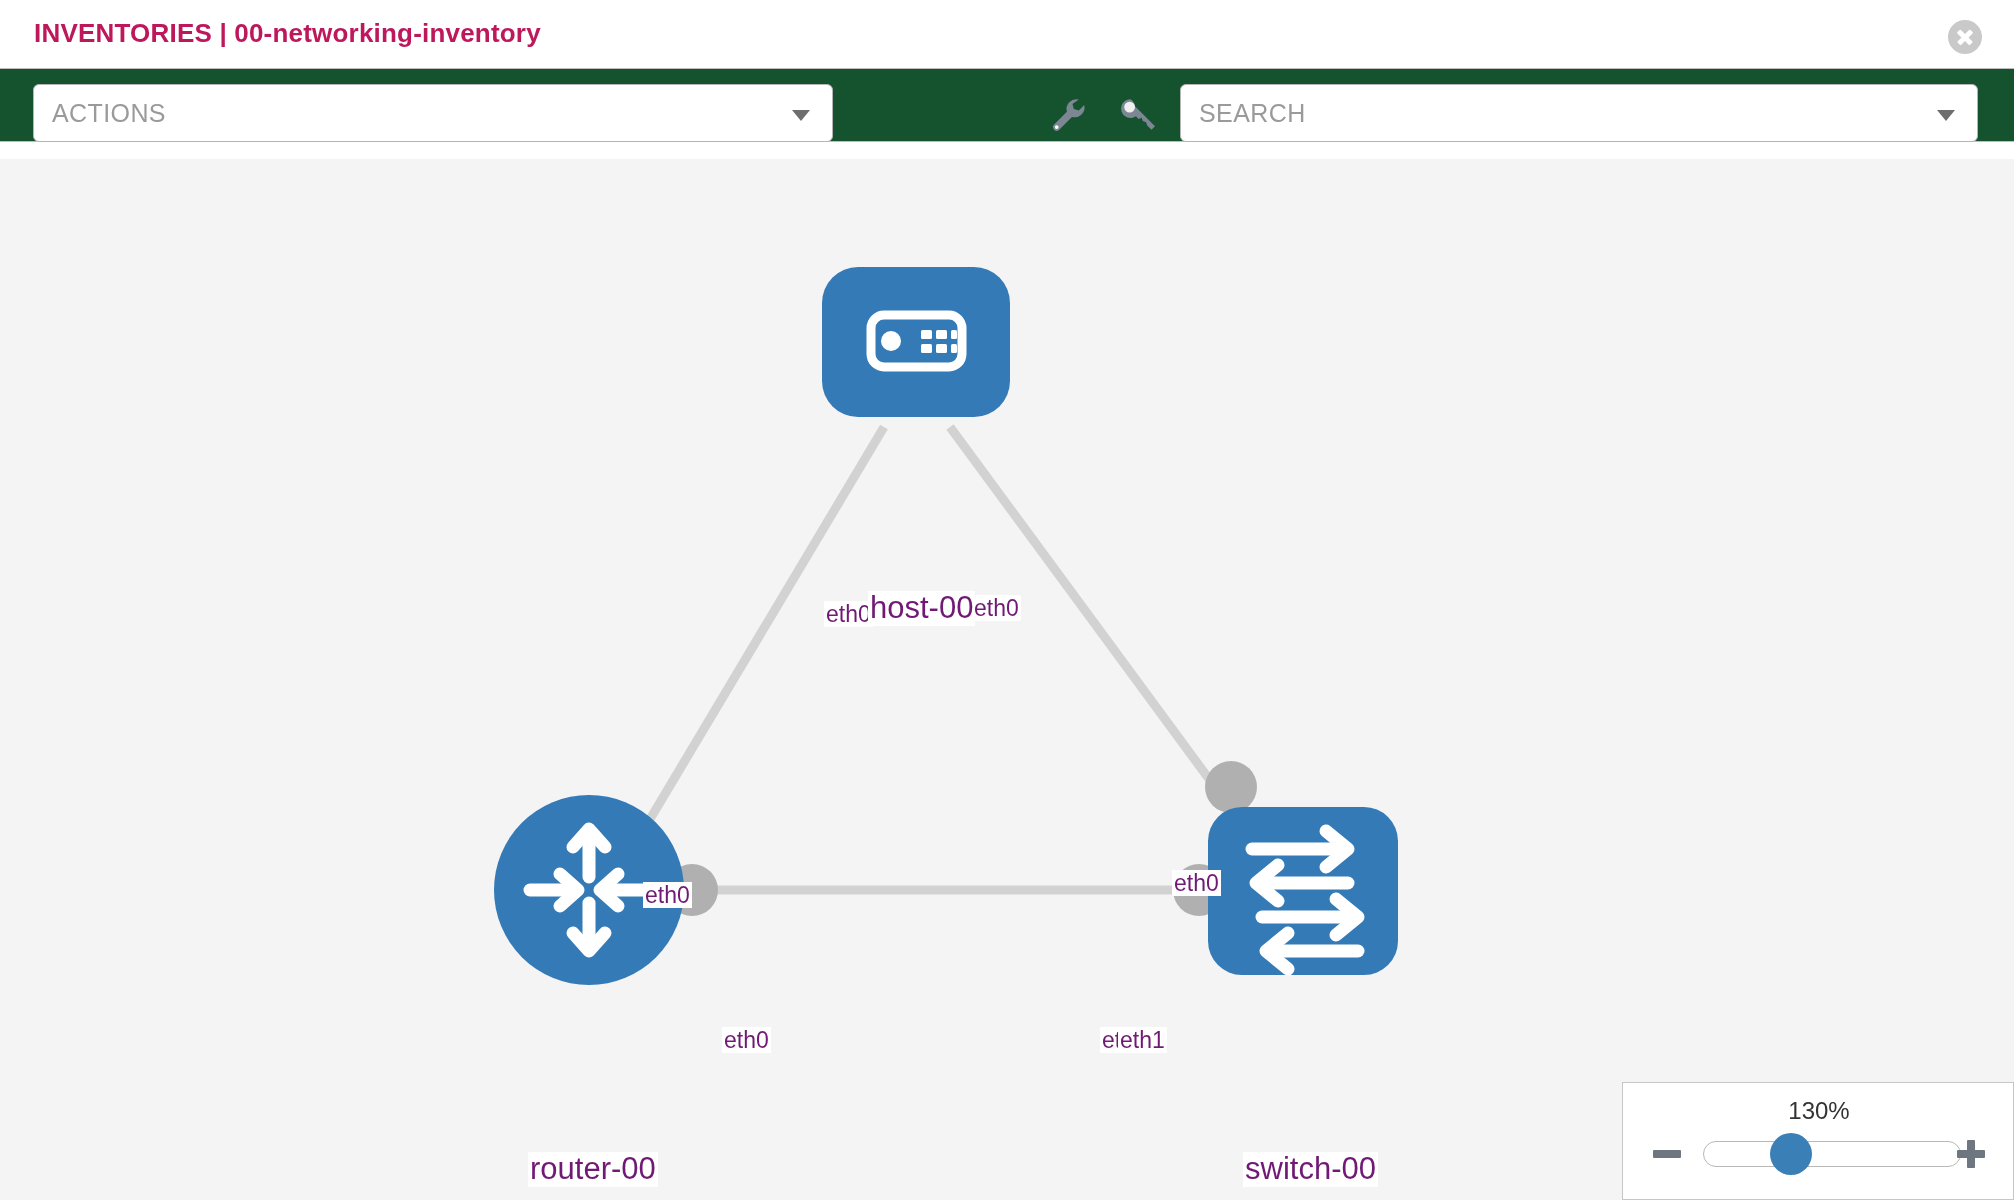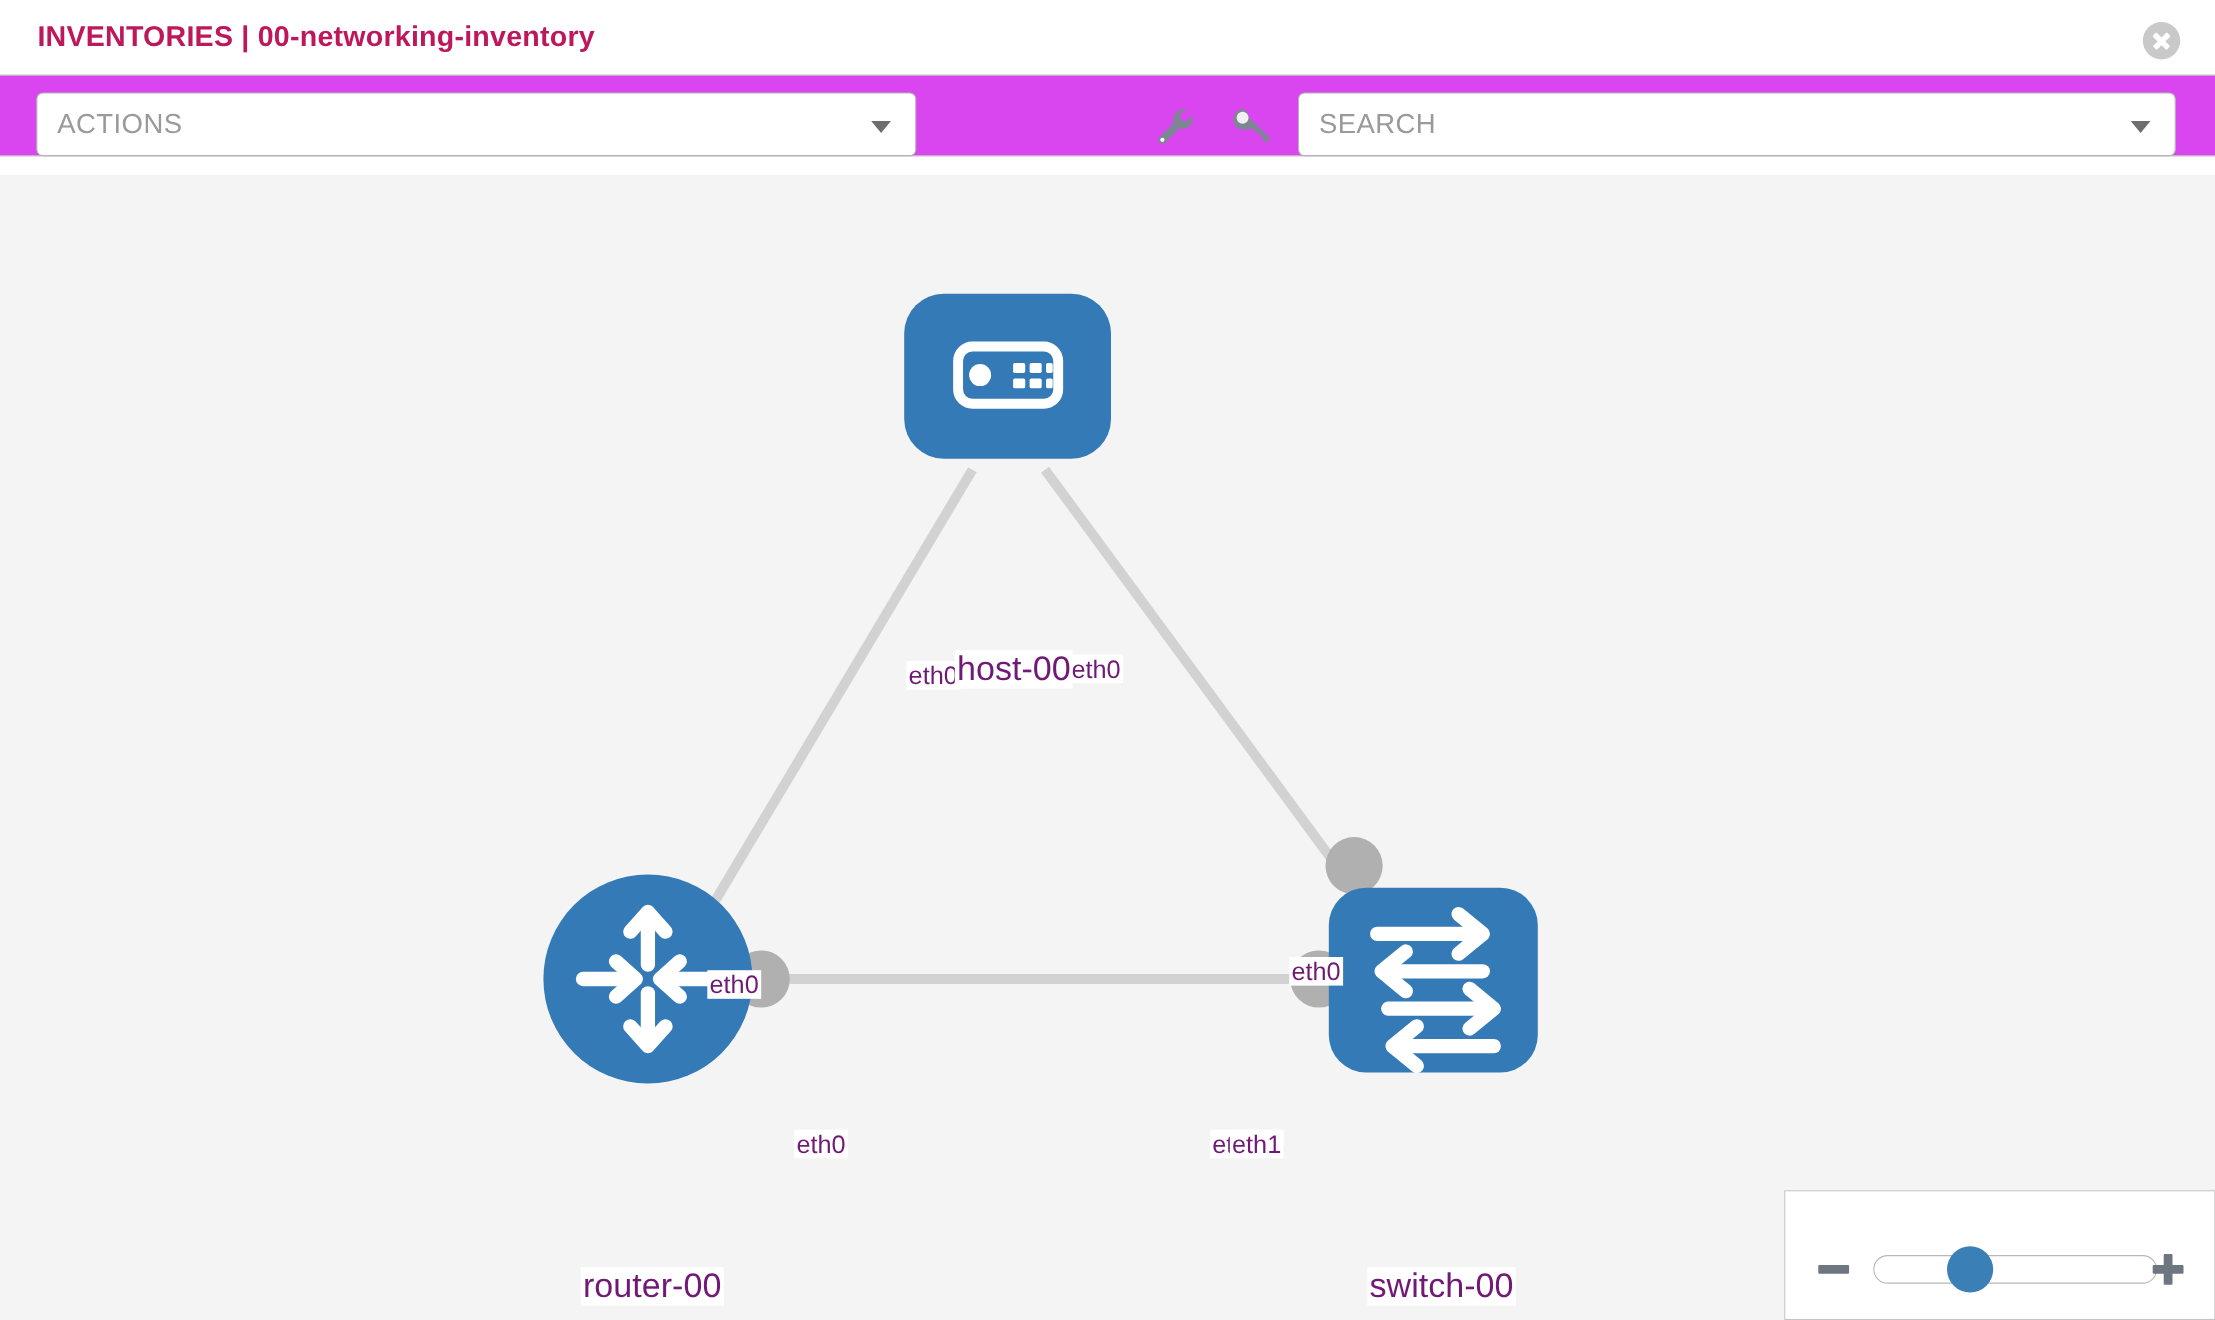--- a/index.html
+++ b/index.html
@@ -58,21 +58,21 @@
   }
   .close-icon::before { transform: rotate(45deg); }
   .close-icon::after  { transform: rotate(-45deg); }
 
   
   .toolbar {
     position: absolute;
     left: 0; top: 68px;
     width: 2014px;
     height: 74px;
-    background: #d946ef;
+    background: #14532d;
     border-top: 1px solid #bdbdbd;
     border-bottom: 1px solid #bdbdbd;
     box-sizing: border-box;
     text-decoration: underline;
   }
   .field {
     position: absolute;
     top: 15px;
     height: 58px;
     background: #ffffff;
@@ -311,17 +311,18 @@
   <span class="edge-label" style="left:722px; top:868px;">eth0</span>
   <span class="edge-label" style="left:1100px; top:868px;">eth0</span>
   <span class="edge-label" style="left:1118px; top:868px;">eth1</span>
 
   <span class="node-label" style="left:868px; top:432px;">host-00</span>
   <span class="node-label" style="left:528px; top:993px;">router-00</span>
   <span class="node-label" style="left:1243px; top:993px;">switch-00</span>
 </div>
 
 <div class="zoom-panel">
+  <div class="zoom-value">130%</div>
   <div class="zoom-minus"></div>
   <div class="zoom-track"></div>
   <div class="zoom-thumb"></div>
   <div class="zoom-plus"></div>
 </div>
 
 </body></html>

